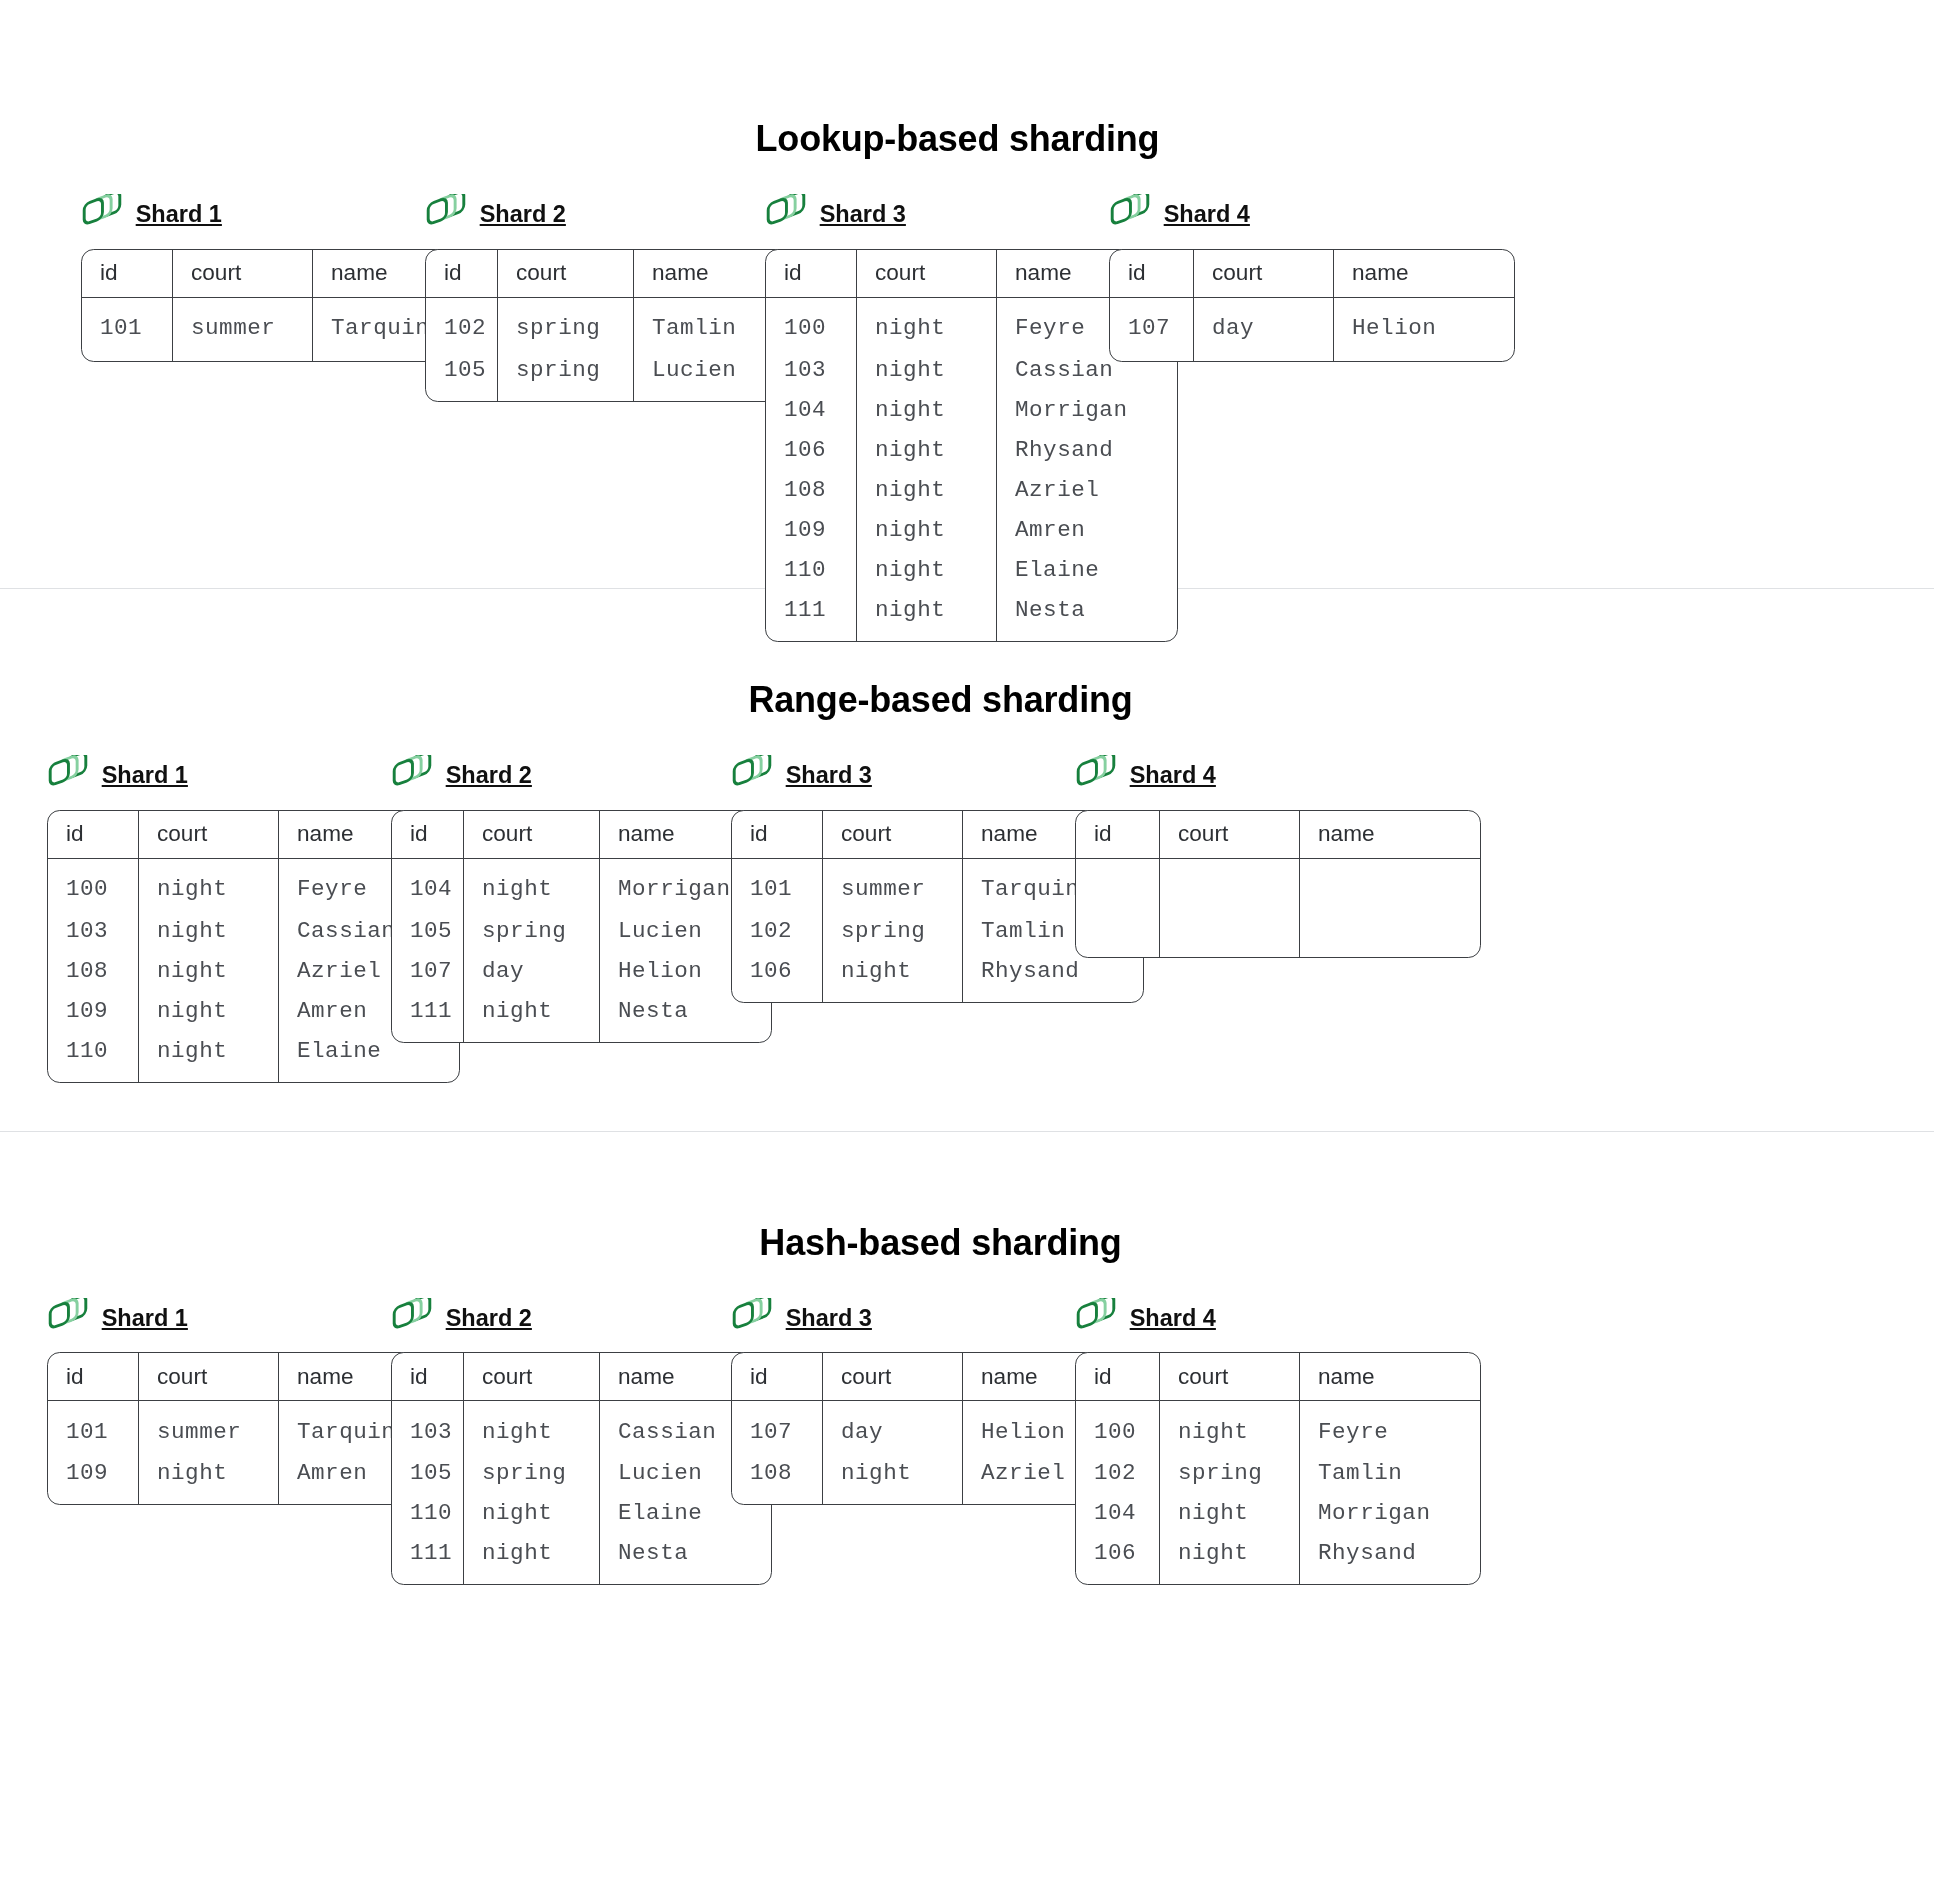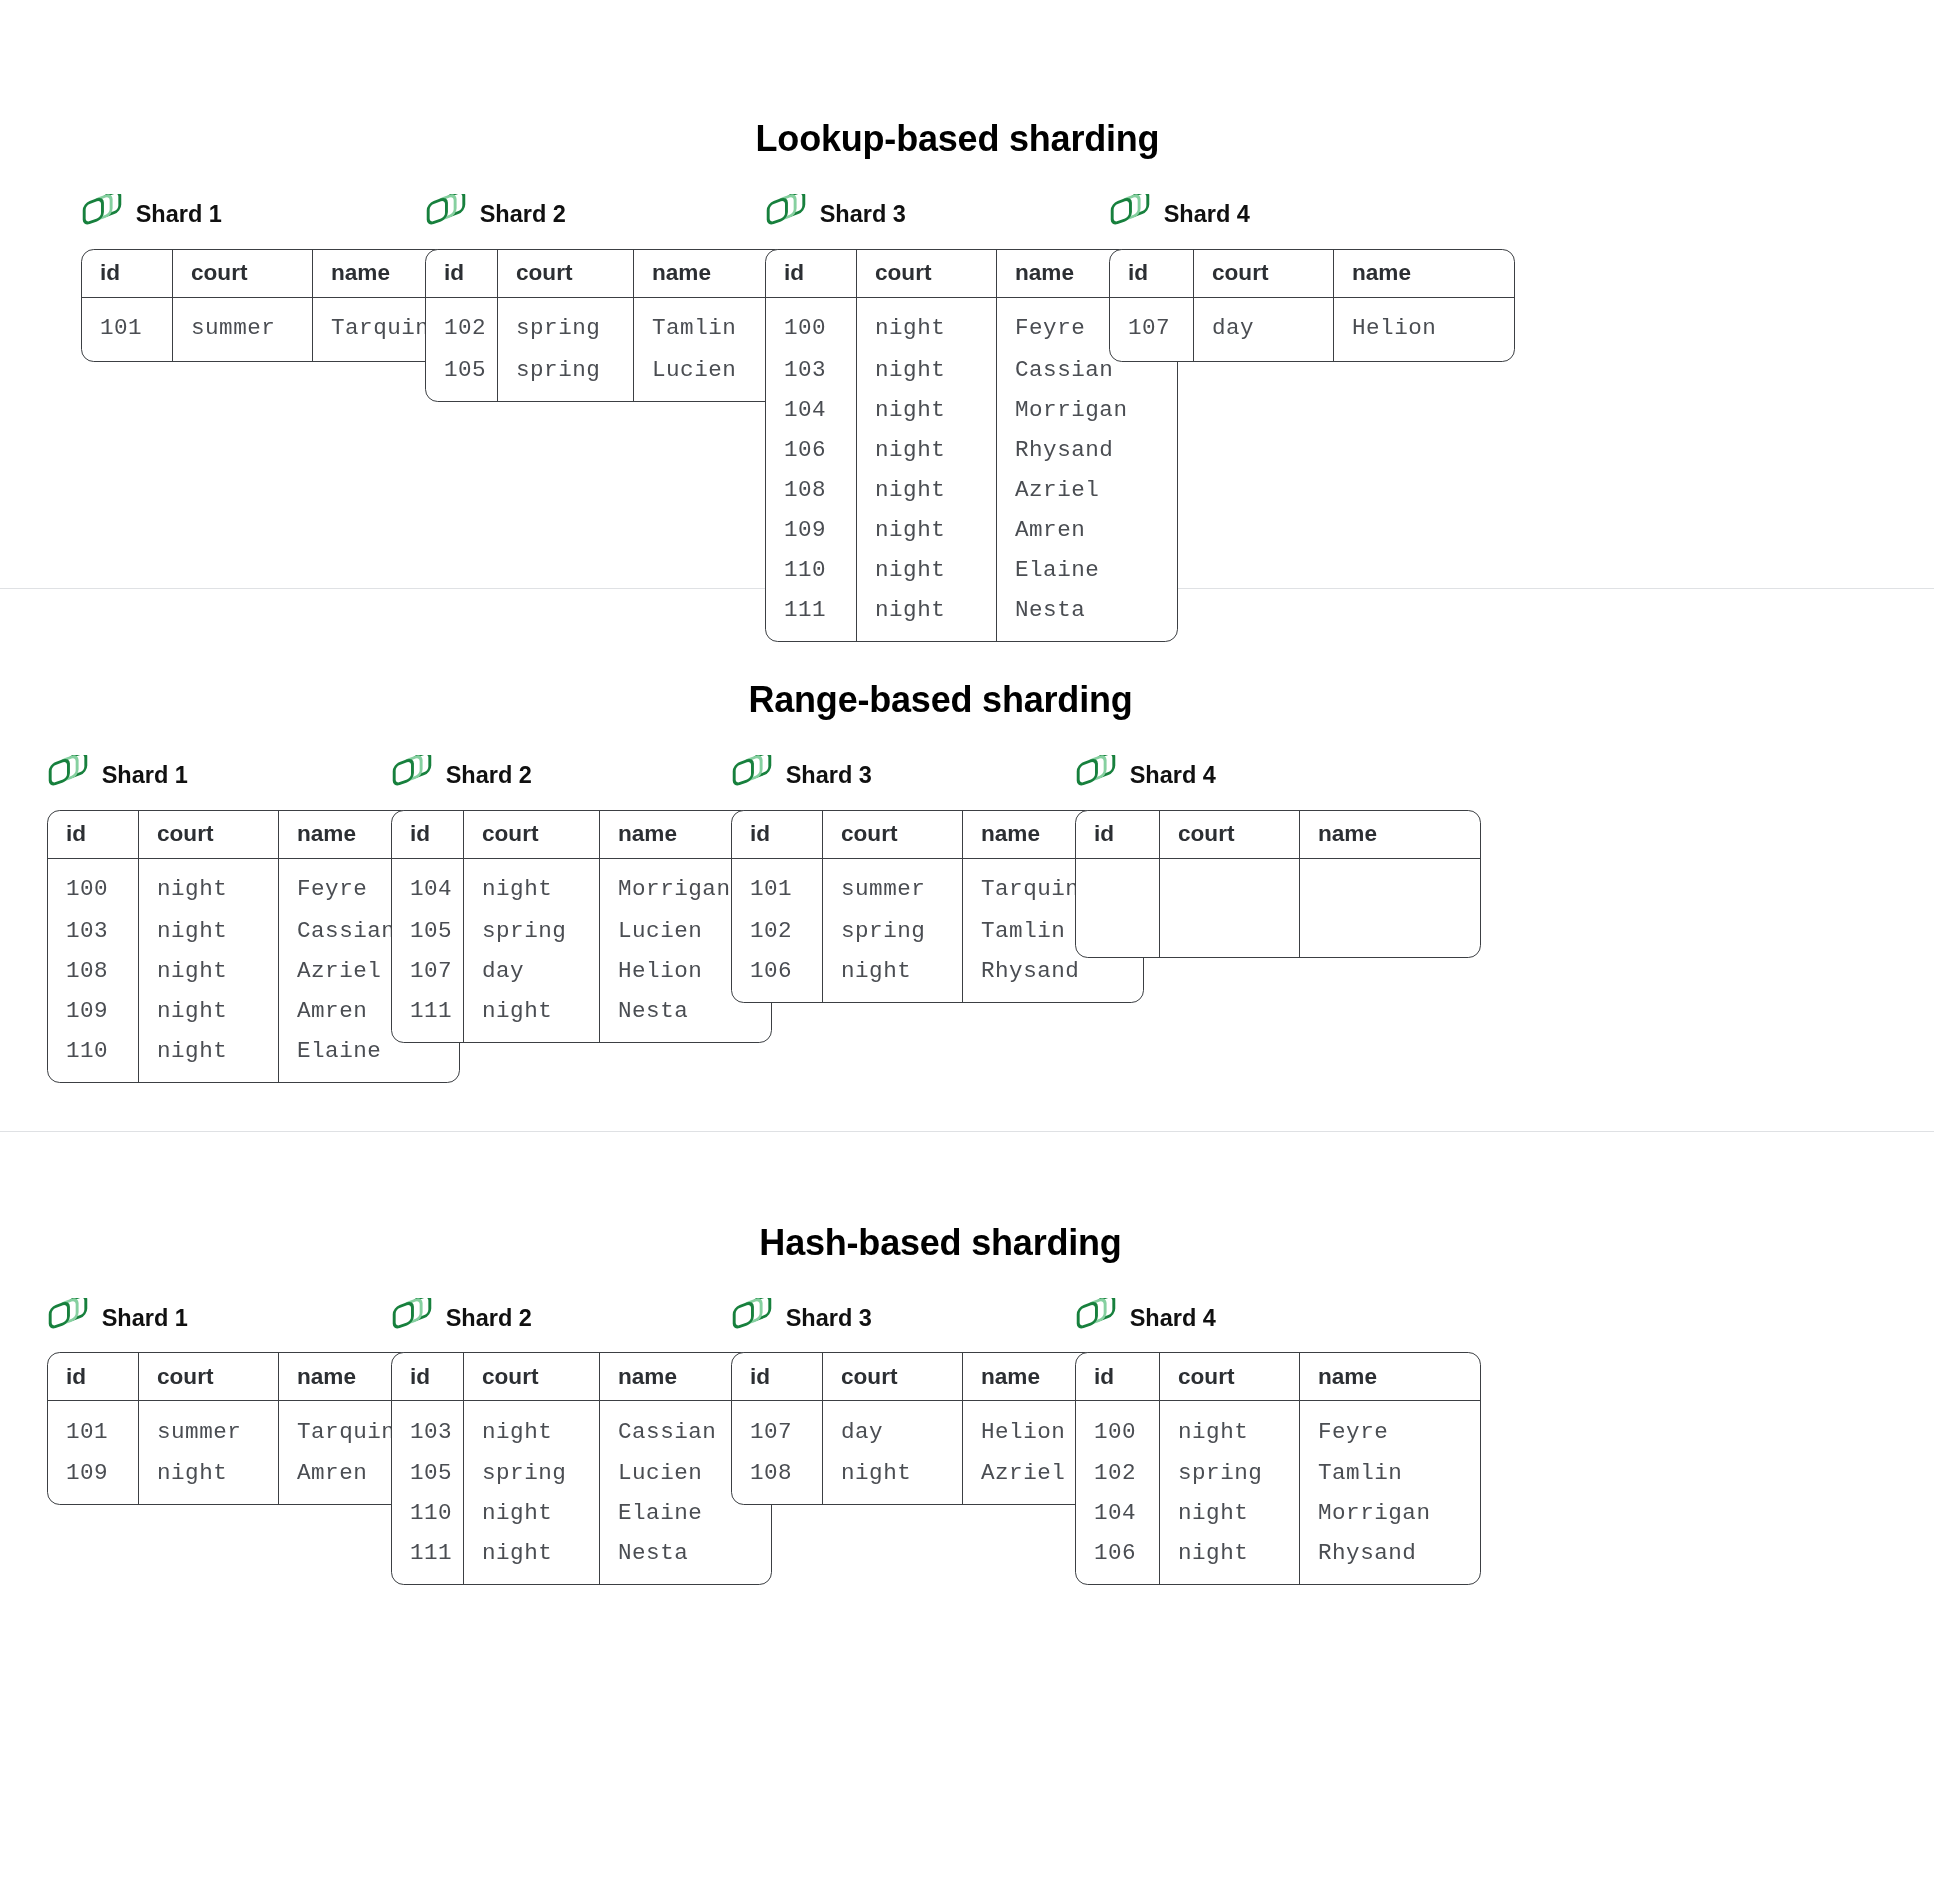--- a/index.html
+++ b/index.html
@@ -67,20 +67,21 @@
     height: 42px;
     flex: 0 0 42px;
     display: block;
   }
   .shard-label {
     font-size: 23.5px;
     font-weight: 700;
     color: #101010;
     white-space: nowrap;
     line-height: 1;
+    text-decoration: underline;
   }
 
   
   table.shard-table {
     border-collapse: separate;
     border-spacing: 0;
     border: 1.8px solid #3c3f43;
     border-radius: 12.7px;
     background: #ffffff;
     table-layout: fixed;
@@ -95,21 +96,21 @@
     padding: 0 0 0 18px;
     height: 40px;
   }
   table.shard-table th:first-child,
   table.shard-table td:first-child {
     border-left: 0;
   }
   table.shard-table thead th {
     font-family: "Liberation Sans", sans-serif;
     font-size: 22.6px;
-    font-weight: 700;
+    font-weight: 400;
     color: #2c2f33;
     height: 47px;
     border-bottom: 1.8px solid #3c3f43;
   }
   table.shard-table tbody td {
     font-family: "Liberation Mono", monospace;
     font-size: 22.6px;
     font-weight: 400;
     color: #4a4d52;
     height: 40px;

